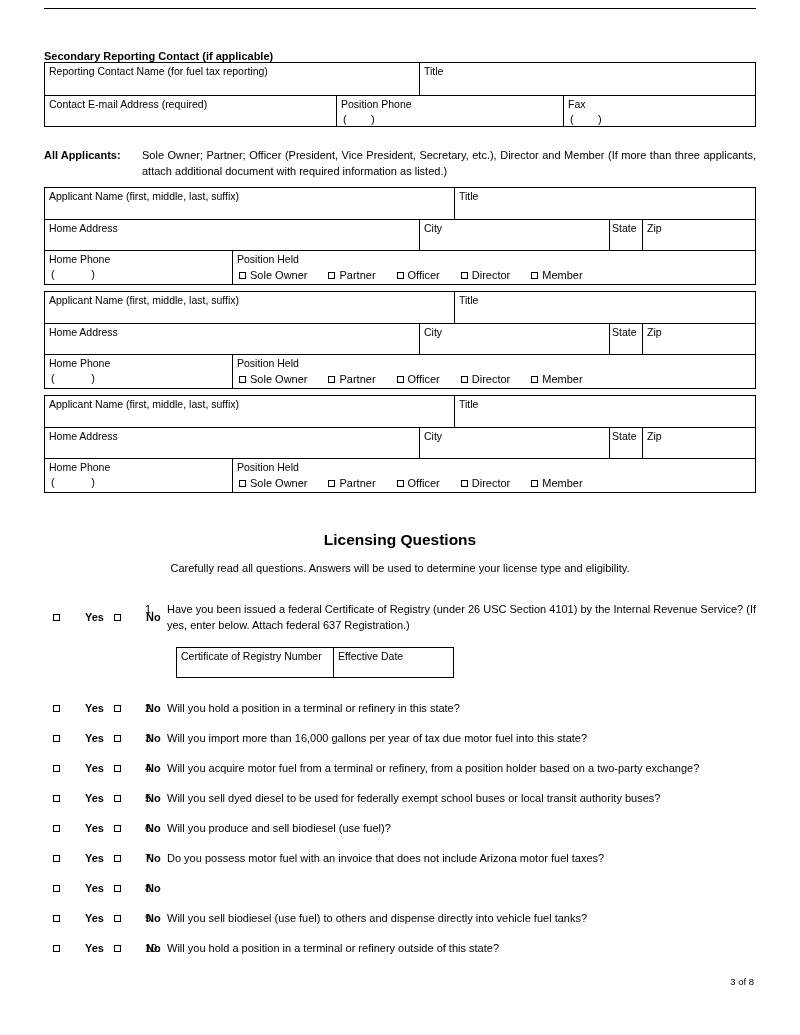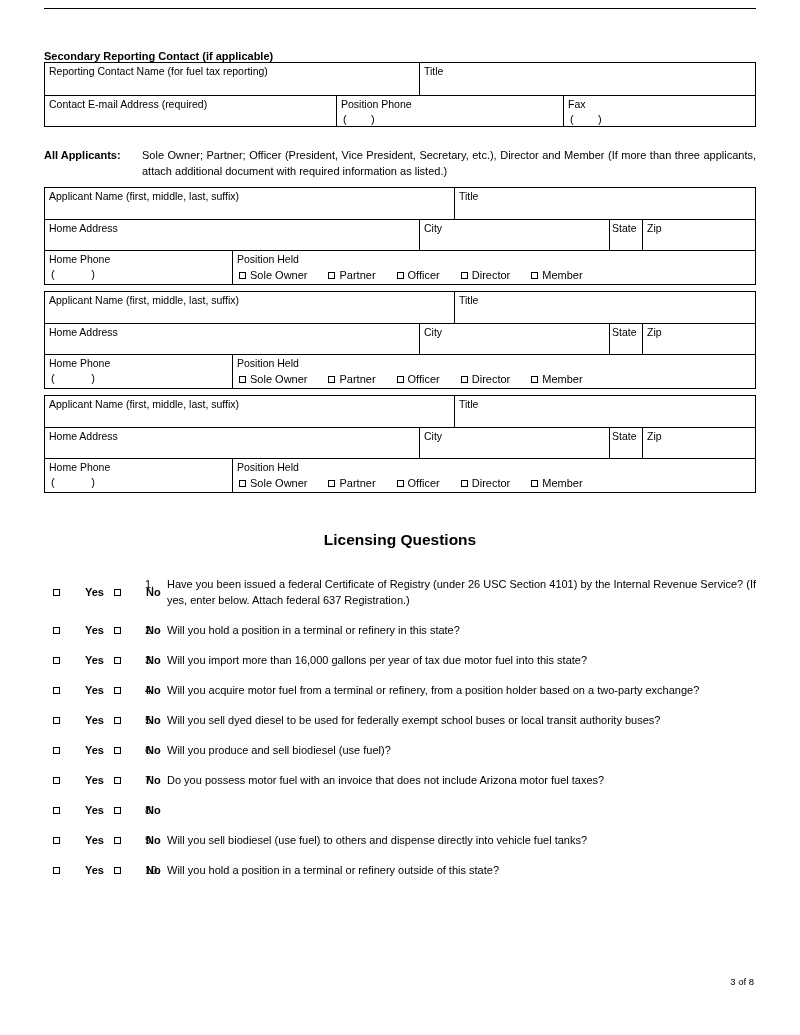--- a/index.html
+++ b/index.html
@@ -263,38 +263,47 @@
           <span class="pos-opt">
               <span class="cb"></span>
               <span>Member</span>
             </span>
         </div>
       </div>
     </div>
   </div>
 
   <div class="lic-heading">Licensing Questions</div>
+  <div class="lic-subtitle">Carefully read all questions. Answers will be used to determine your license type and eligibility.</div>
 
   <div class="questions">
 
     <div class="q-row">
       <div class="yn">
         <span class="yn-opt">
             <span class="cb"></span>
             <span>Yes</span>
           </span>
         <span class="yn-opt">
             <span class="cb"></span>
             <span>No</span>
           </span>
       </div>
       <div class="q-num">1.</div>
       <div class="q-text">Have you been issued a federal Certificate of Registry (under 26 USC Section 4101) by the Internal Revenue Service? (If yes, enter below. Attach federal 637 Registration.)</div>
     </div>
 
+    <div class="registry-table">
+      <div class="fcell" style="width:157px">
+        <span class="flabel">Certificate of Registry Number</span>
+      </div>
+      <div class="fcell grow lastc">
+        <span class="flabel">Effective Date</span>
+      </div>
+    </div>
 
     <div class="q-row">
       <div class="yn">
         <span class="yn-opt">
             <span class="cb"></span>
             <span>Yes</span>
           </span>
         <span class="yn-opt">
             <span class="cb"></span>
             <span>No</span>

